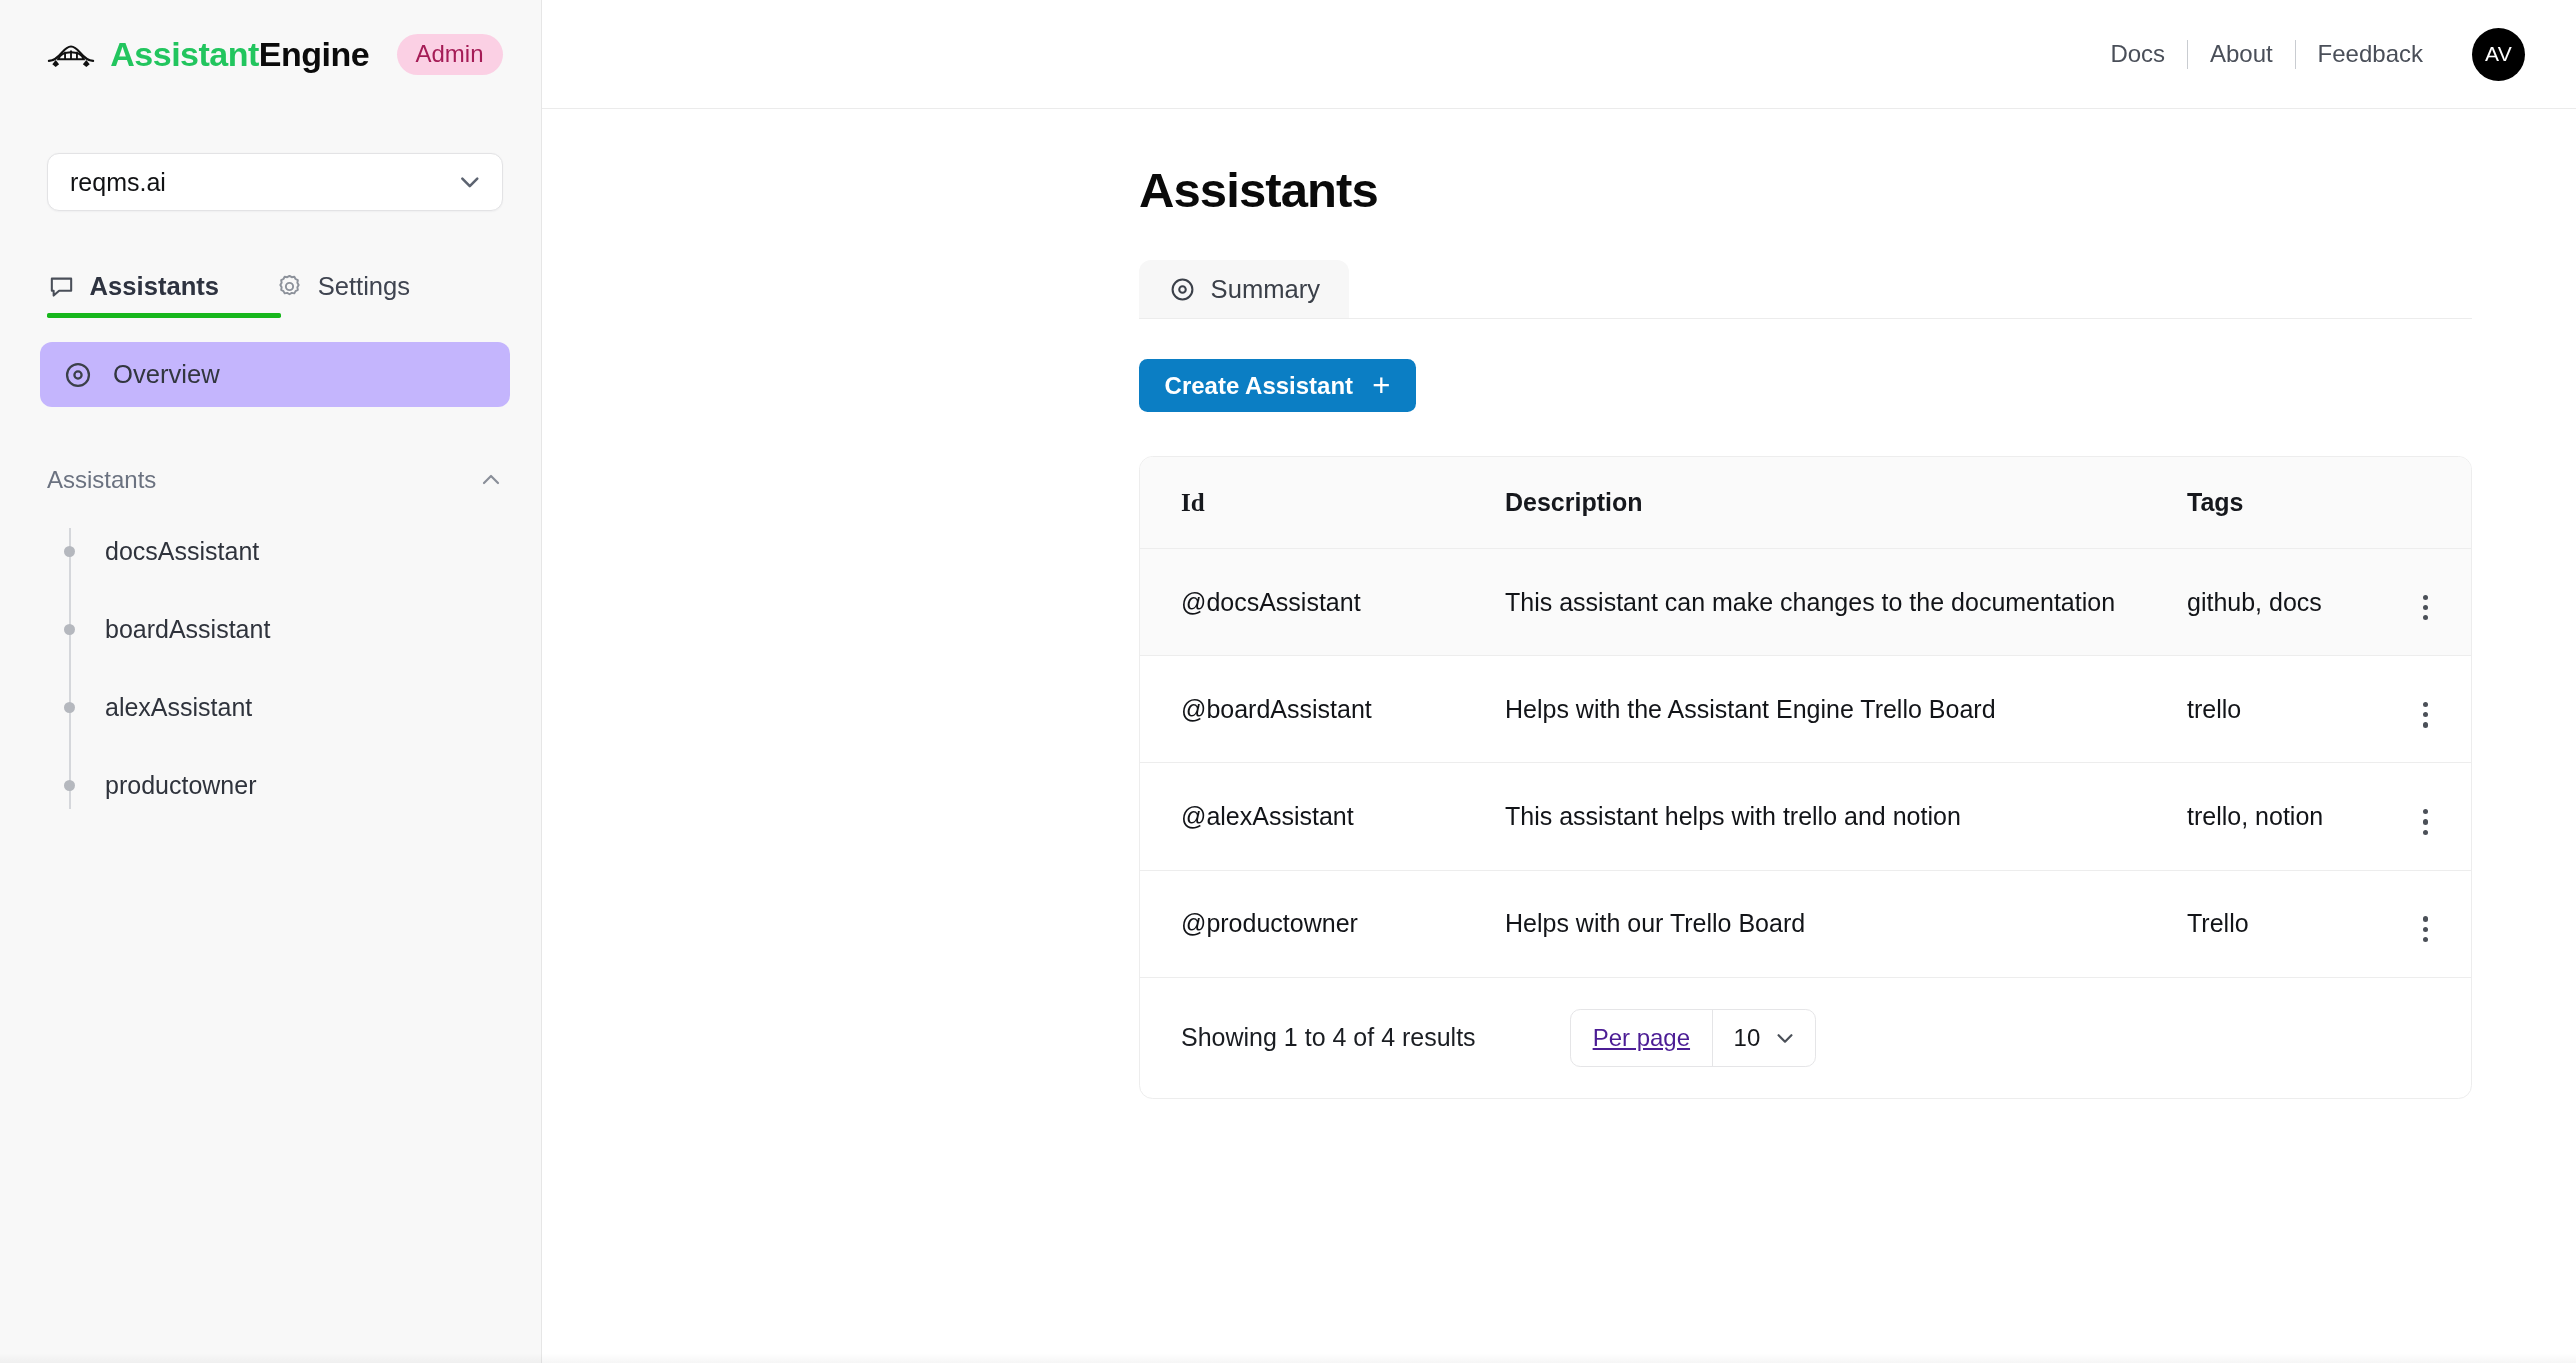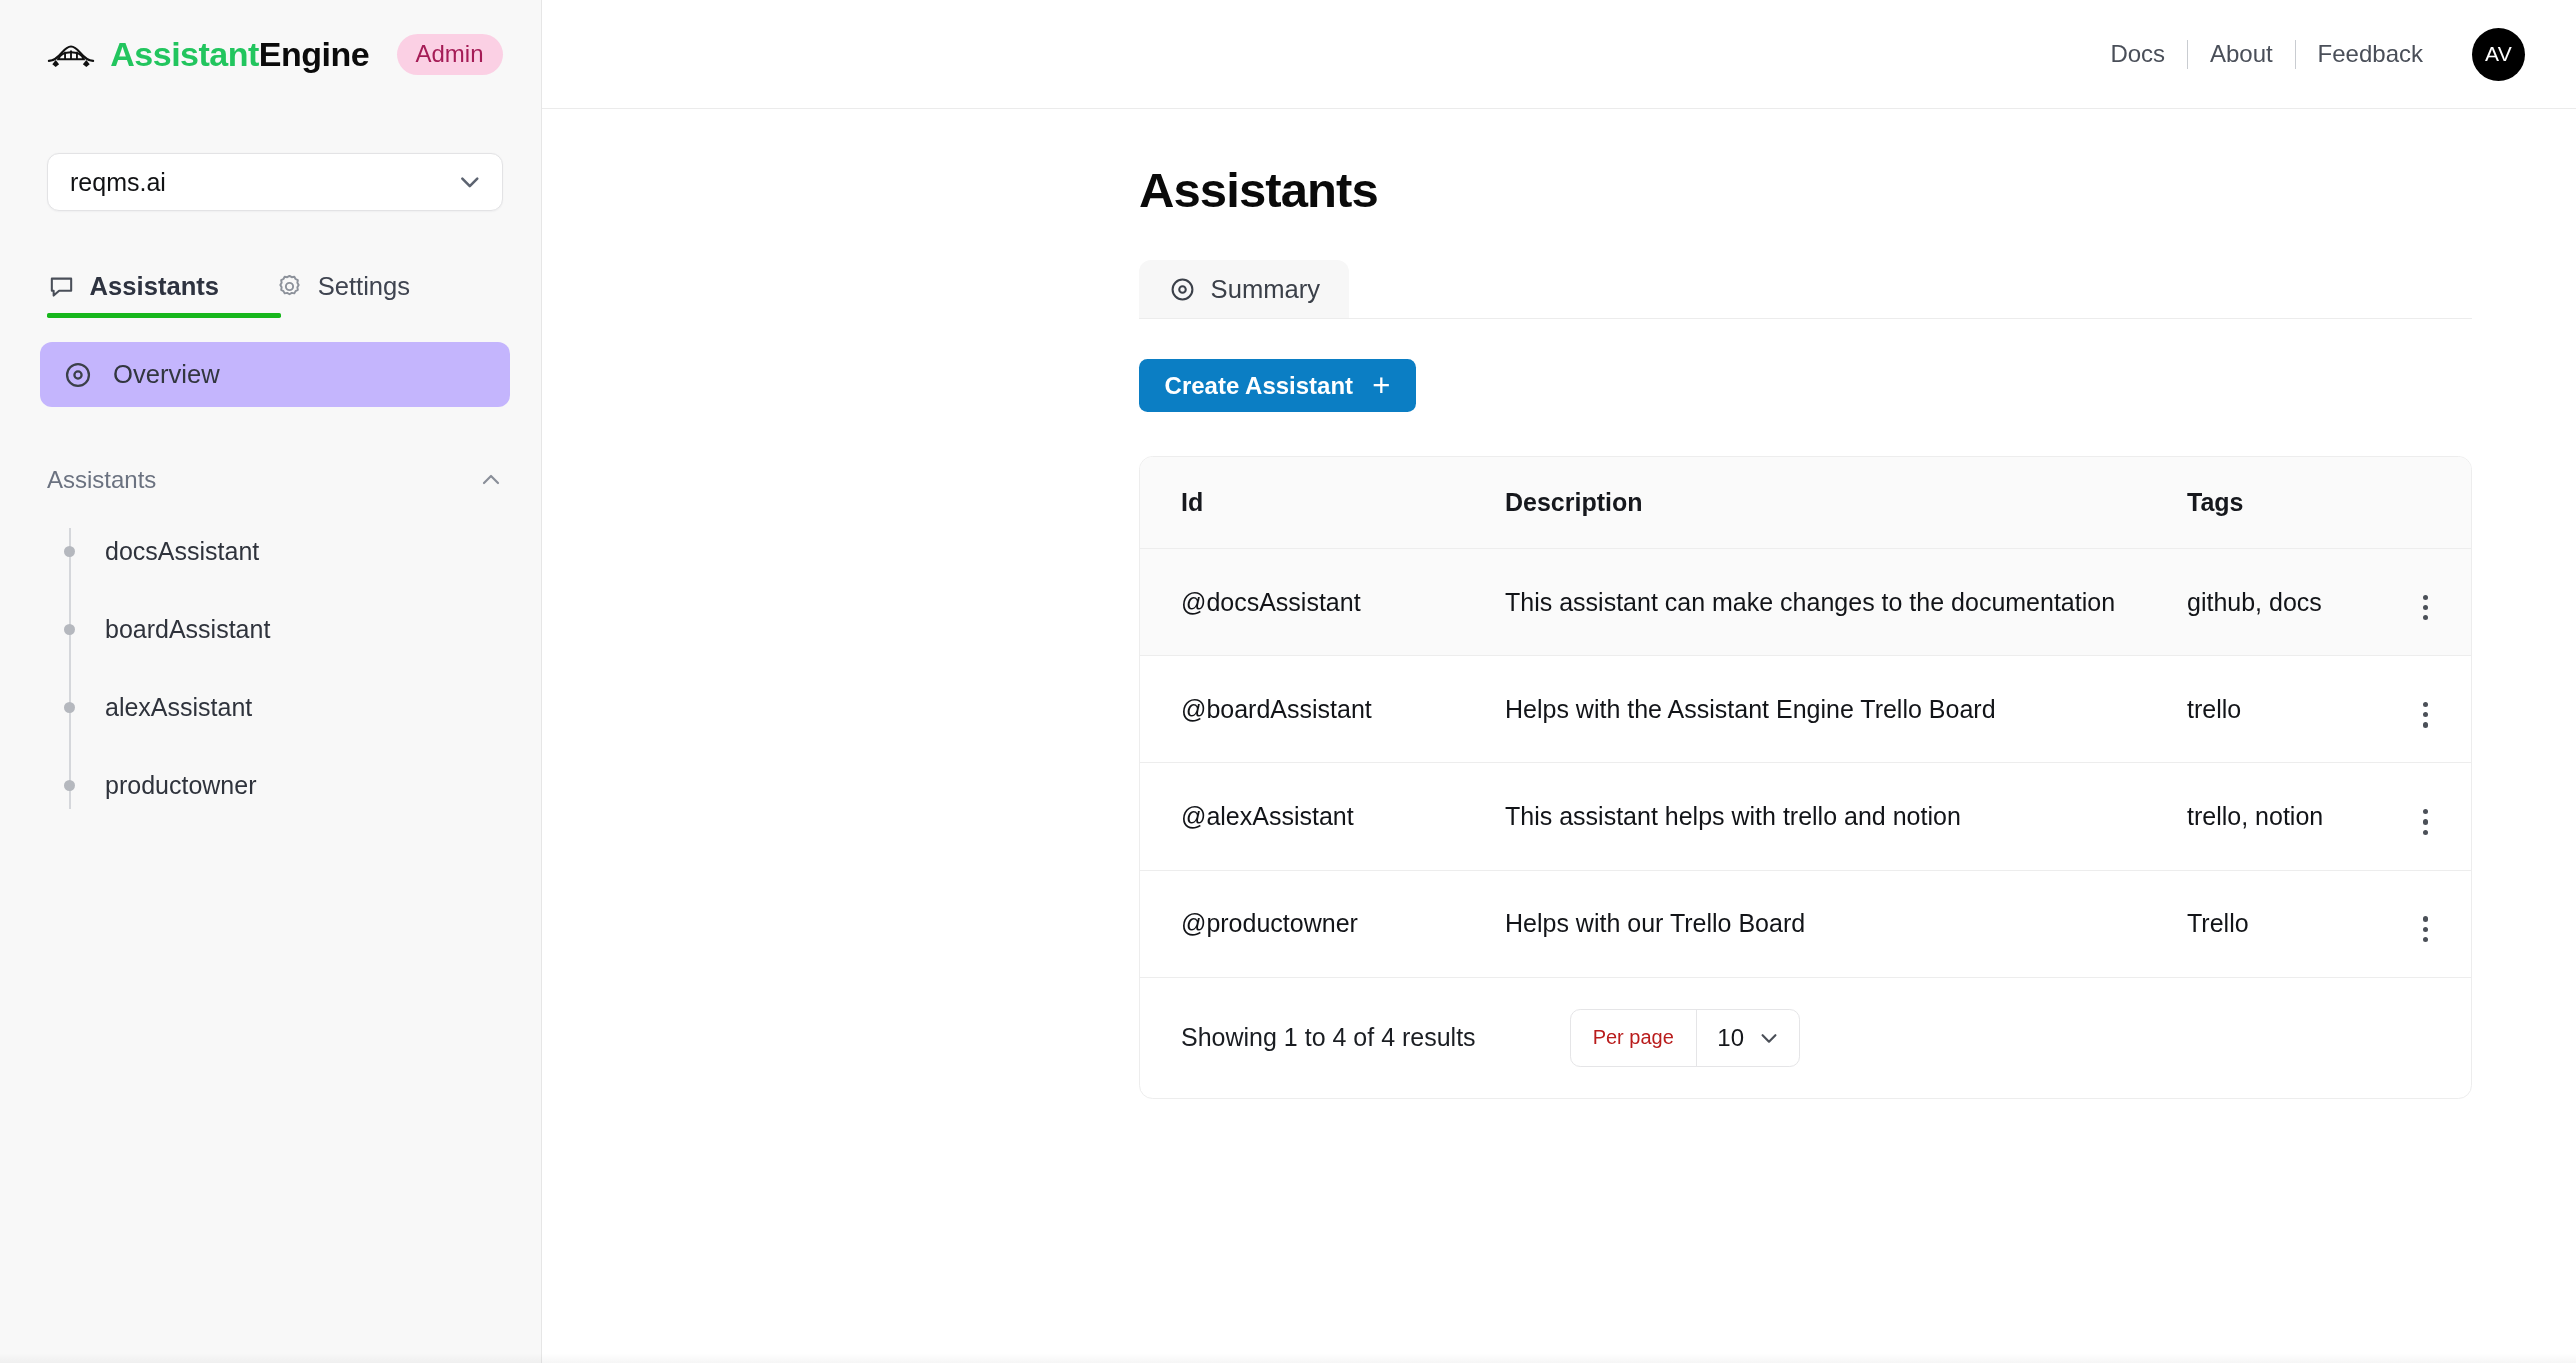--- a/index.html
+++ b/index.html
@@ -188,21 +188,21 @@
     background: #ffffff;
   }
   table { width: 100%; border-collapse: collapse; table-layout: fixed; }
   thead tr { background: #fafafa; }
   th {
     text-align: left;
     font-size: 25px; font-weight: 700; color: #16181d;
     padding: 31px 0 31px 41px;
     border-bottom: 0.9px solid #ededed;
   }
-  th.c-id { width: 324px; }
+  th.c-id { width: 324px; font-family: Liberation Serif, serif; }
   th.c-desc { width: 682px; }
   th.c-tags { width: auto; }
   th.c-menu { width: 102px; }
   tbody td {
     font-size: 25px; color: #121418;
     padding: 28px 0 28px 41px;
     border-bottom: 0.9px solid #ededed;
     vertical-align: middle;
   }
   tbody tr.hovered { background: #fafafa; }
@@ -224,22 +224,23 @@
     margin-left: 94px;
     display: flex; align-items: stretch;
     border: 0.9px solid #e5e5e7;
     border-radius: 10.2px;
     height: 58px;
     overflow: hidden;
     background: #fff;
   }
   .perpage .pp-label {
     display: flex; align-items: center;
-    padding: 0 22px; font-size: 20px; color: #b91c1c;
+    padding: 0 22px; font-size: 24px; color: #4c1d95;
     border-right: 0.9px solid #e5e5e7;
+    text-decoration: underline;
   }
   .perpage .pp-value {
     display: flex; align-items: center; gap: 13.6px;
     padding: 0 19px 0 20.5px; font-size: 24px; color: #15171b;
     cursor: pointer;
   }
   .pp-chev { width: 22px; height: 22px; stroke: #4b5058; stroke-width: 2.4; fill: none; }
 
   .bottom-strip {
     position: absolute; left: 0; bottom: 0;

